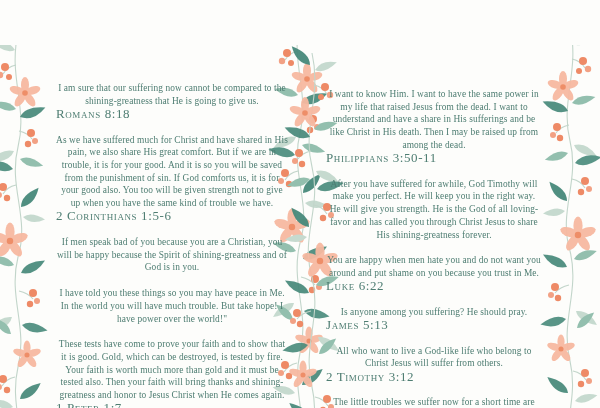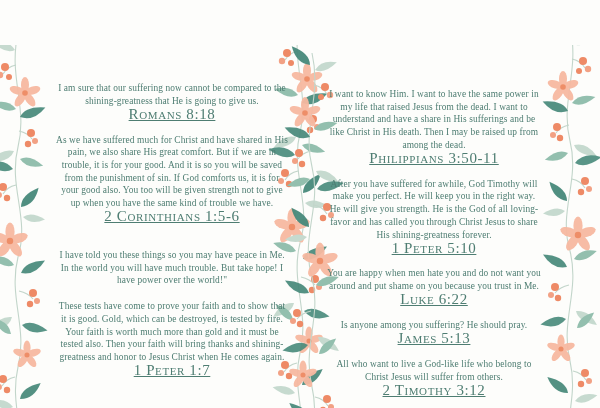--- a/index.html
+++ b/index.html
@@ -36,26 +36,24 @@
   .vtext {
     color: var(--text, #4e7d72);
     font-size: 9.4px;
     line-height: 12.7px;
     text-align: center;
     letter-spacing: 0.1px;
   }
   .vref {
     color: var(--text, #4e7d72);
     font-variant: small-caps;
-    font-size: 15px;
+    font-size: 13px;
     line-height: 12.7px;
-    text-align: center;
     letter-spacing: 0.6px;
     margin-top: 0.5px;
-    text-decoration: underline;
   }
   .pagenum {
     position: absolute;
     bottom: 17px;
     left: 0; right: 0;
     text-align: center;
     color: var(--text, #4e7d72);
     font-size: 9px;
   }
   .twig { stroke: var(--stem, #c2d5ca); fill: none; stroke-width: 1.1; }
@@ -141,39 +139,39 @@
   <section class="page left">
     <div class="verse">
       <p class="vtext">I am sure that our suffering now cannot be compared to the shining-greatness that He is going to give us.</p>
       <p class="vref">Romans 8:18</p>
     </div>
     <div class="verse">
       <p class="vtext">As we have suffered much for Christ and have shared in His pain, we also share His great comfort. But if we are in trouble, it is for your good. And it is so you will be saved from the punishment of sin. If God comforts us, it is for your good also. You too will be given strength not to give up when you have the same kind of trouble we have.</p>
       <p class="vref">2 Corinthians 1:5-6</p>
     </div>
     <div class="verse">
+      <p class="vtext">If men speak bad of you because you are a Christian, you will be happy because the Spirit of shining-greatness and of God is in you.</p>
     </div>
     <div class="verse">
       <p class="vtext">I have told you these things so you may have peace in Me. In the world you will have much trouble. But take hope! I have power over the world!"</p>
     </div>
     <div class="verse">
       <p class="vtext">These tests have come to prove your faith and to show that it is good. Gold, which can be destroyed, is tested by fire. Your faith is worth much more than gold and it must be tested also. Then your faith will bring thanks and shining-greatness and honor to Jesus Christ when He comes again.</p>
       <p class="vref">1 Peter 1:7</p>
     </div>
     <div class="pagenum">8</div>
   </section>
 
   <section class="page right">
     <div class="verse">
       <p class="vtext">I want to know Him. I want to have the same power in my life that raised Jesus from the dead. I want to understand and have a share in His sufferings and be like Christ in His death. Then I may be raised up from among the dead.</p>
       <p class="vref">Philippians 3:50-11</p>
     </div>
     <div class="verse">
       <p class="vtext">After you have suffered for awhile, God Timothy will make you perfect. He will keep you in the right way. He will give you strength. He is the God of all loving-favor and has called you through Christ Jesus to share His shining-greatness forever.</p>
-      <p class="vref">1 Peter 5:10</p>
     </div>
     <div class="verse">
       <p class="vtext">You are happy when men hate you and do not want you around and put shame on you because you trust in Me.</p>
       <p class="vref">Luke 6:22</p>
     </div>
     <div class="verse">
       <p class="vtext">Is anyone among you suffering? He should pray.</p>
       <p class="vref">James 5:13</p>
     </div>
     <div class="verse">

